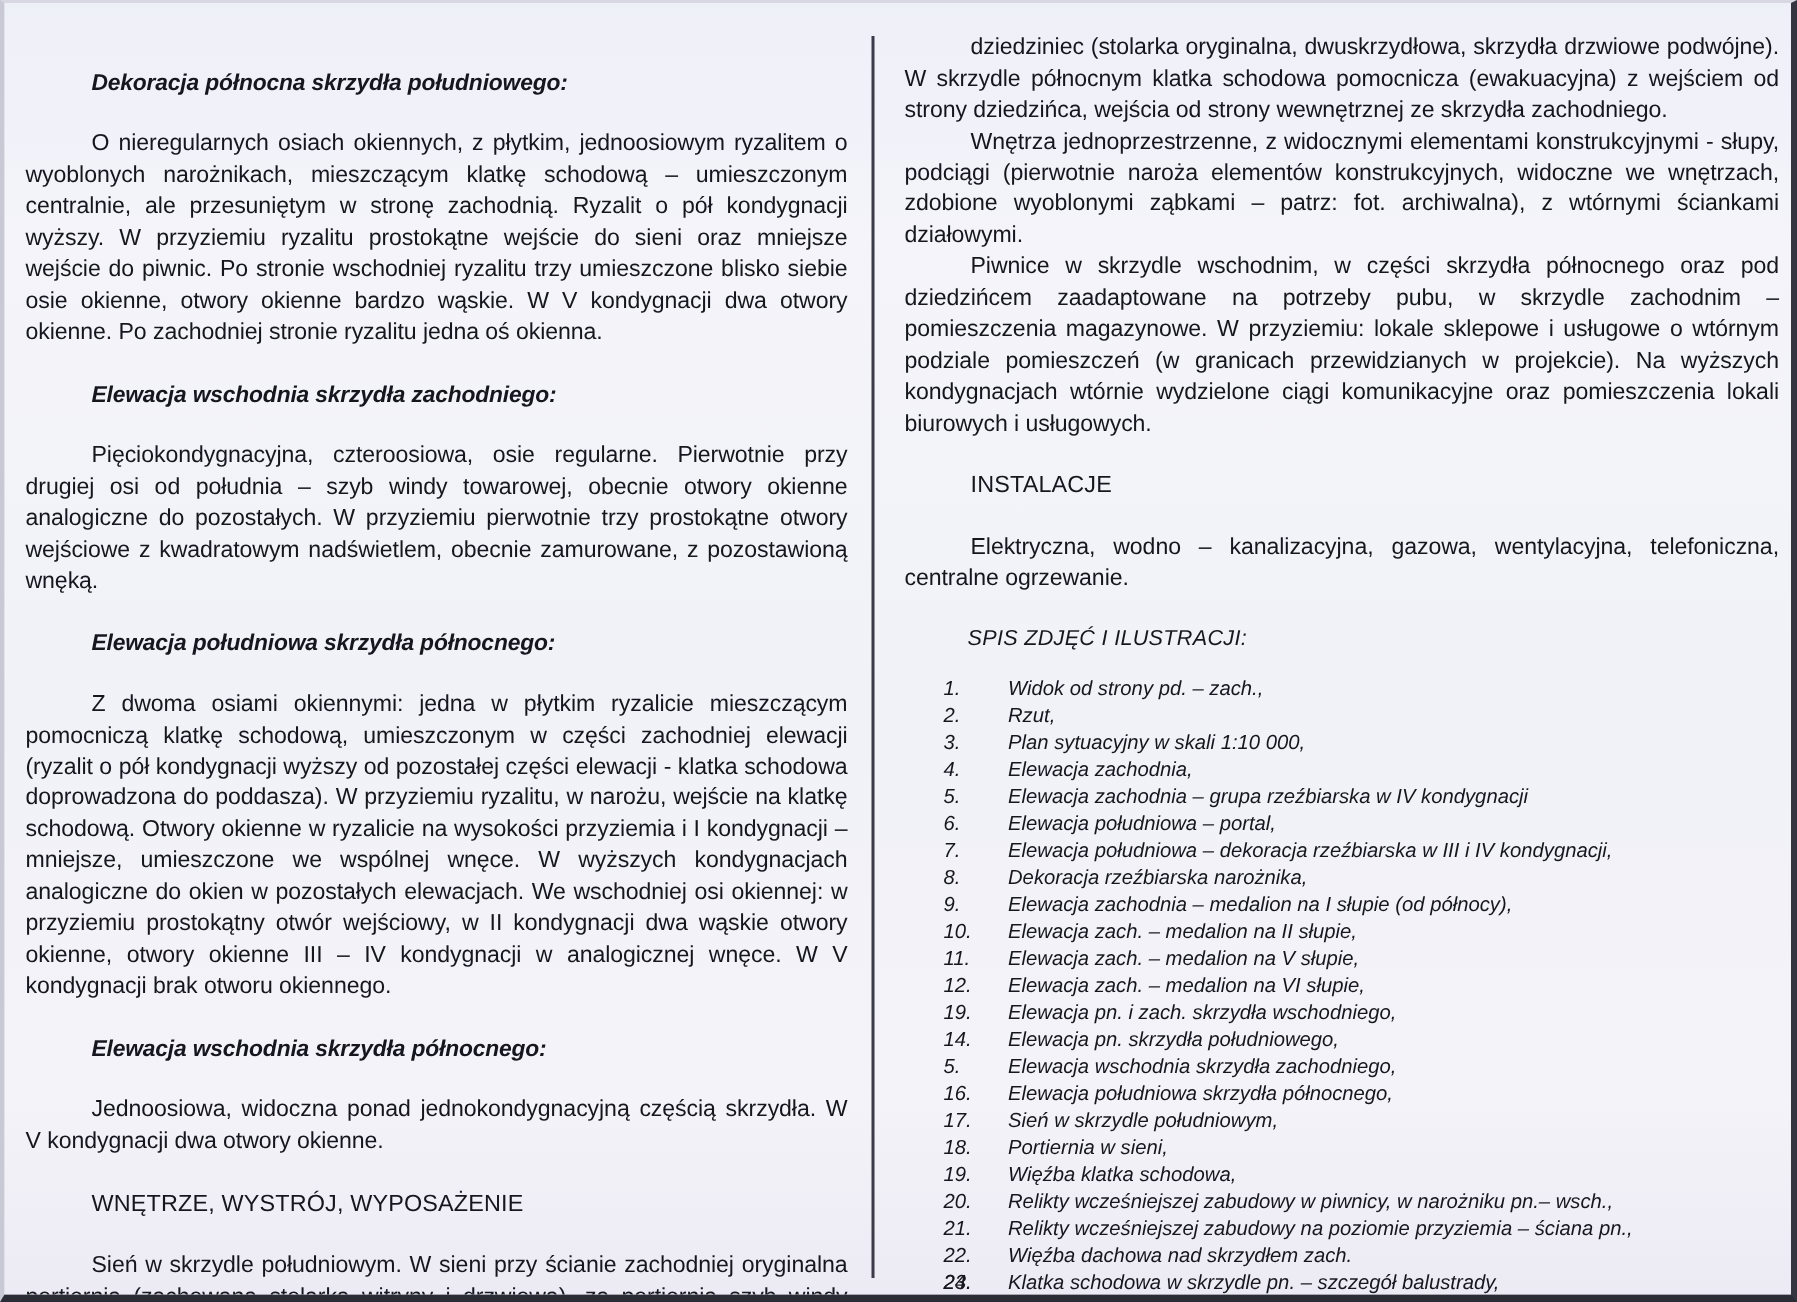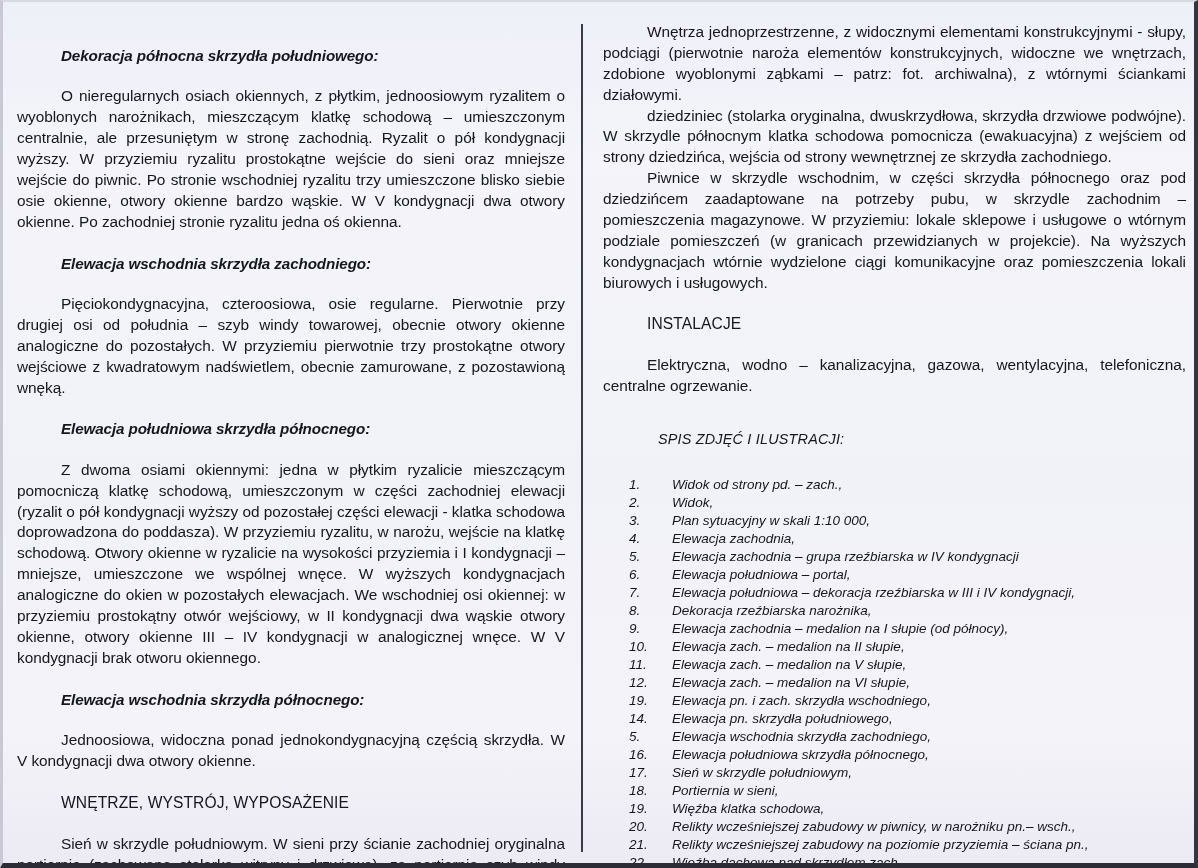--- a/index.html
+++ b/index.html
@@ -101,21 +101,21 @@
   .spacer-md { height: 16px; }
 
   .lead-left { height: 44px; }
   .lead-right { height: 20px; }
 
   
   .list-title {
     font-size: 14.4px;
     font-style: italic;
     font-weight: normal;
-    margin: 13px;
+    margin: 0;
     padding-left: 42px;
     letter-spacing: 0.2px;
   }
 
   ol.figlist {
     margin: 0;
     padding: 0;
     list-style: none;
     font-style: italic;
     font-size: 13.5px;
@@ -179,43 +179,43 @@
       <div class="spacer-lg"></div>
 
       <h2 class="h-plain">WNĘTRZE, WYSTRÓJ, WYPOSAŻENIE</h2>
       <div class="spacer-lg"></div>
       <p class="para">Sień w skrzydle południowym. W sieni przy ścianie zachodniej oryginalna portiernia (zachowana stolarka witryny i drzwiowa), za portiernią szyb windy osobowej dostosowany do potrzeb windy hydraulicznej, poprzedzający klatkę schodową. Pod drugim biegiem schodów wejście na</p>
     </div>
 
     <div class="col" id="col-right">
       <div class="lead-right"></div>
 
+      <p class="para">dziedziniec (stolarka oryginalna, dwuskrzydłowa, skrzydła drzwiowe podwójne). W skrzydle północnym klatka schodowa pomocnicza (ewakuacyjna) z wejściem od strony dziedzińca, wejścia od strony wewnętrznej ze skrzydła zachodniego.</p>
       <p class="para">Wnętrza jednoprzestrzenne, z widocznymi elementami konstrukcyjnymi - słupy, podciągi (pierwotnie naroża elementów konstrukcyjnych, widoczne we wnętrzach, zdobione wyoblonymi ząbkami – patrz: fot. archiwalna), z wtórnymi ściankami działowymi.</p>
-      <p class="para">dziedziniec (stolarka oryginalna, dwuskrzydłowa, skrzydła drzwiowe podwójne). W skrzydle północnym klatka schodowa pomocnicza (ewakuacyjna) z wejściem od strony dziedzińca, wejścia od strony wewnętrznej ze skrzydła zachodniego.</p>
       <p class="para">Piwnice w skrzydle wschodnim, w części skrzydła północnego oraz pod dziedzińcem zaadaptowane na potrzeby pubu, w skrzydle zachodnim – pomieszczenia magazynowe. W przyziemiu: lokale sklepowe i usługowe o wtórnym podziale pomieszczeń (w granicach przewidzianych w projekcie). Na wyższych kondygnacjach wtórnie wydzielone ciągi komunikacyjne oraz pomieszczenia lokali biurowych i usługowych.</p>
 
       <div class="spacer-lg"></div>
 
       <h2 class="h-plain">INSTALACJE</h2>
       <div class="spacer-lg"></div>
       <p class="para">Elektryczna, wodno – kanalizacyjna, gazowa, wentylacyjna, telefoniczna, centralne ogrzewanie.</p>
 
       <div class="spacer-lg"></div>
 
       <h3 class="list-title">SPIS ZDJĘĆ I ILUSTRACJI:</h3>
       <div class="spacer-md"></div>
 
       <ol class="figlist" id="figure-list">
           <li>
             <span class="num">1.</span>
             <span class="txt">Widok od strony pd. – zach.,</span>
           </li>
           <li>
             <span class="num">2.</span>
-            <span class="txt">Widok,</span>
+            <span class="txt">Rzut,</span>
           </li>
           <li>
             <span class="num">3.</span>
             <span class="txt">Plan sytuacyjny w skali 1:10 000,</span>
           </li>
           <li>
             <span class="num">4.</span>
             <span class="txt">Elewacja zachodnia,</span>
           </li>
           <li>

